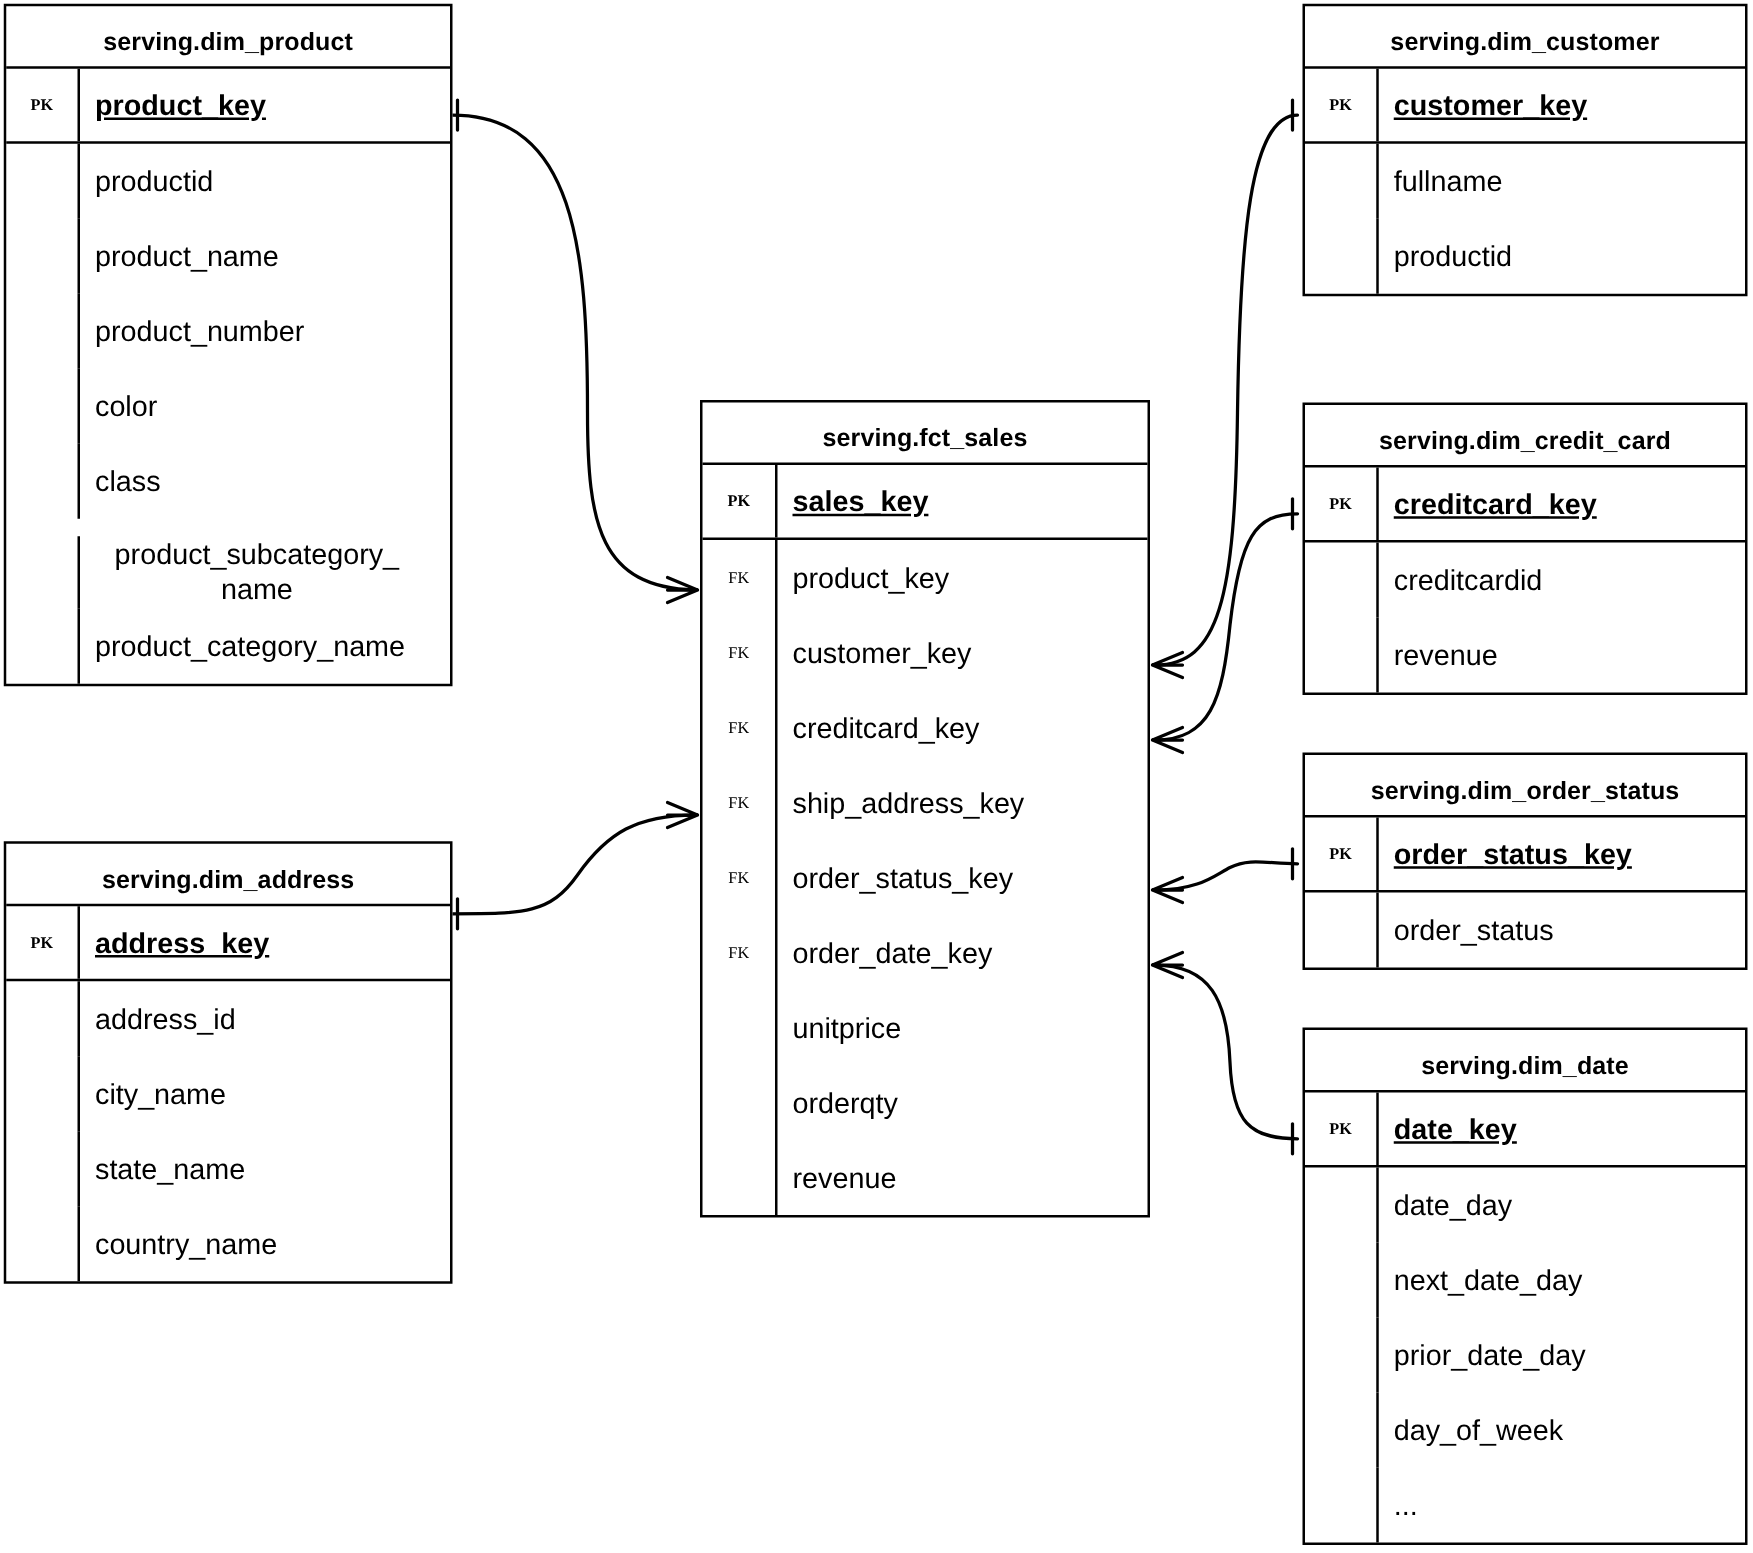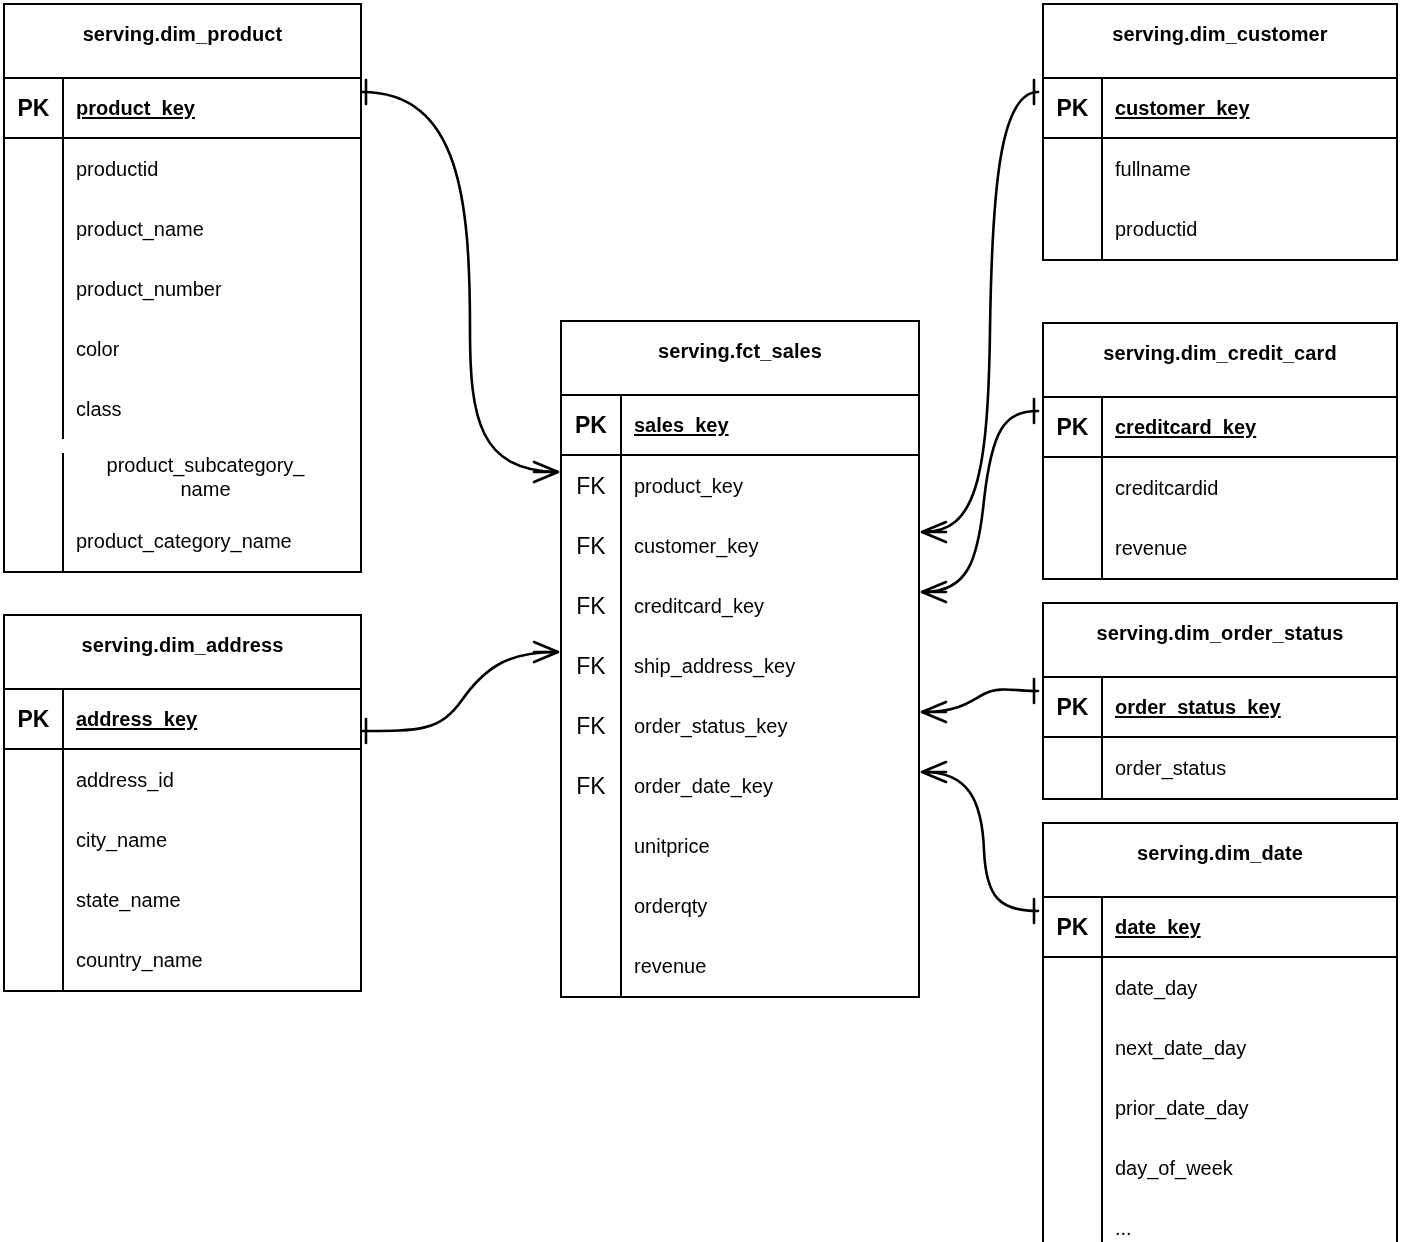--- a/index.html
+++ b/index.html
@@ -30,21 +30,21 @@
   }
   .entity {
     position: absolute;
     box-sizing: border-box;
     border: 2px solid #000000;
     background: #ffffff;
     z-index: 10;
   }
   .ent-title {
     box-sizing: border-box;
-    height: 74px;
+    height: 50px;
     line-height: 58px;
     text-align: center;
     font-weight: bold;
     font-size: 20px;
     letter-spacing: 0.1px;
     border-bottom: 2px solid #000000;
     white-space: nowrap;
     overflow: hidden;
   }
   .row {
@@ -57,45 +57,46 @@
     border-bottom: 2px solid #000000;
   }
   .row .keycol {
     box-sizing: border-box;
     width: 59px;
     flex: 0 0 59px;
     align-self: stretch;
     display: flex;
     align-items: center;
     justify-content: center;
-    font-size: 23px;
+    font-size: 13px;
     border-right: 2px solid #000000;
+    font-family: Liberation Serif, serif;
   }
   .row .keycol.bold {
     font-weight: bold;
   }
   .row .fieldcol {
     box-sizing: border-box;
     flex: 1 1 auto;
     padding-left: 12px;
     padding-right: 25px;
-    font-size: 20px;
+    font-size: 23px;
     line-height: 1.22;
   }
   .row .fieldcol.keyname {
     font-weight: bold;
     text-decoration: underline;
     text-underline-offset: 2px;
   }
   .attrs {
     box-sizing: border-box;
   }
   
   #ent-product   { left: 3px;    top: 3px;    width: 359px;  }
-  #ent-address   { left: 3px;    top: 614px;  width: 359px;  }
+  #ent-address   { left: 3px;    top: 673px;  width: 359px;  }
   #ent-sales     { left: 560px;  top: 320px;  width: 360px;  }
   #ent-customer  { left: 1042px; top: 3px;    width: 356px;  }
   #ent-credit    { left: 1042px; top: 322px;  width: 356px;  }
   #ent-status    { left: 1042px; top: 602px;  width: 356px;  }
   #ent-date      { left: 1042px; top: 822px;  width: 356px;  }
   #ent-sales .keycol { width: 60px; flex: 0 0 60px; }
   #ent-customer .keycol, #ent-credit .keycol,
   #ent-status .keycol, #ent-date .keycol { width: 59px; flex: 0 0 59px; }
   .row.tall { min-height: 72px; align-items: flex-start; padding-top: 14px; text-align: center; }
   .row.tall .keycol { align-self: stretch; }

